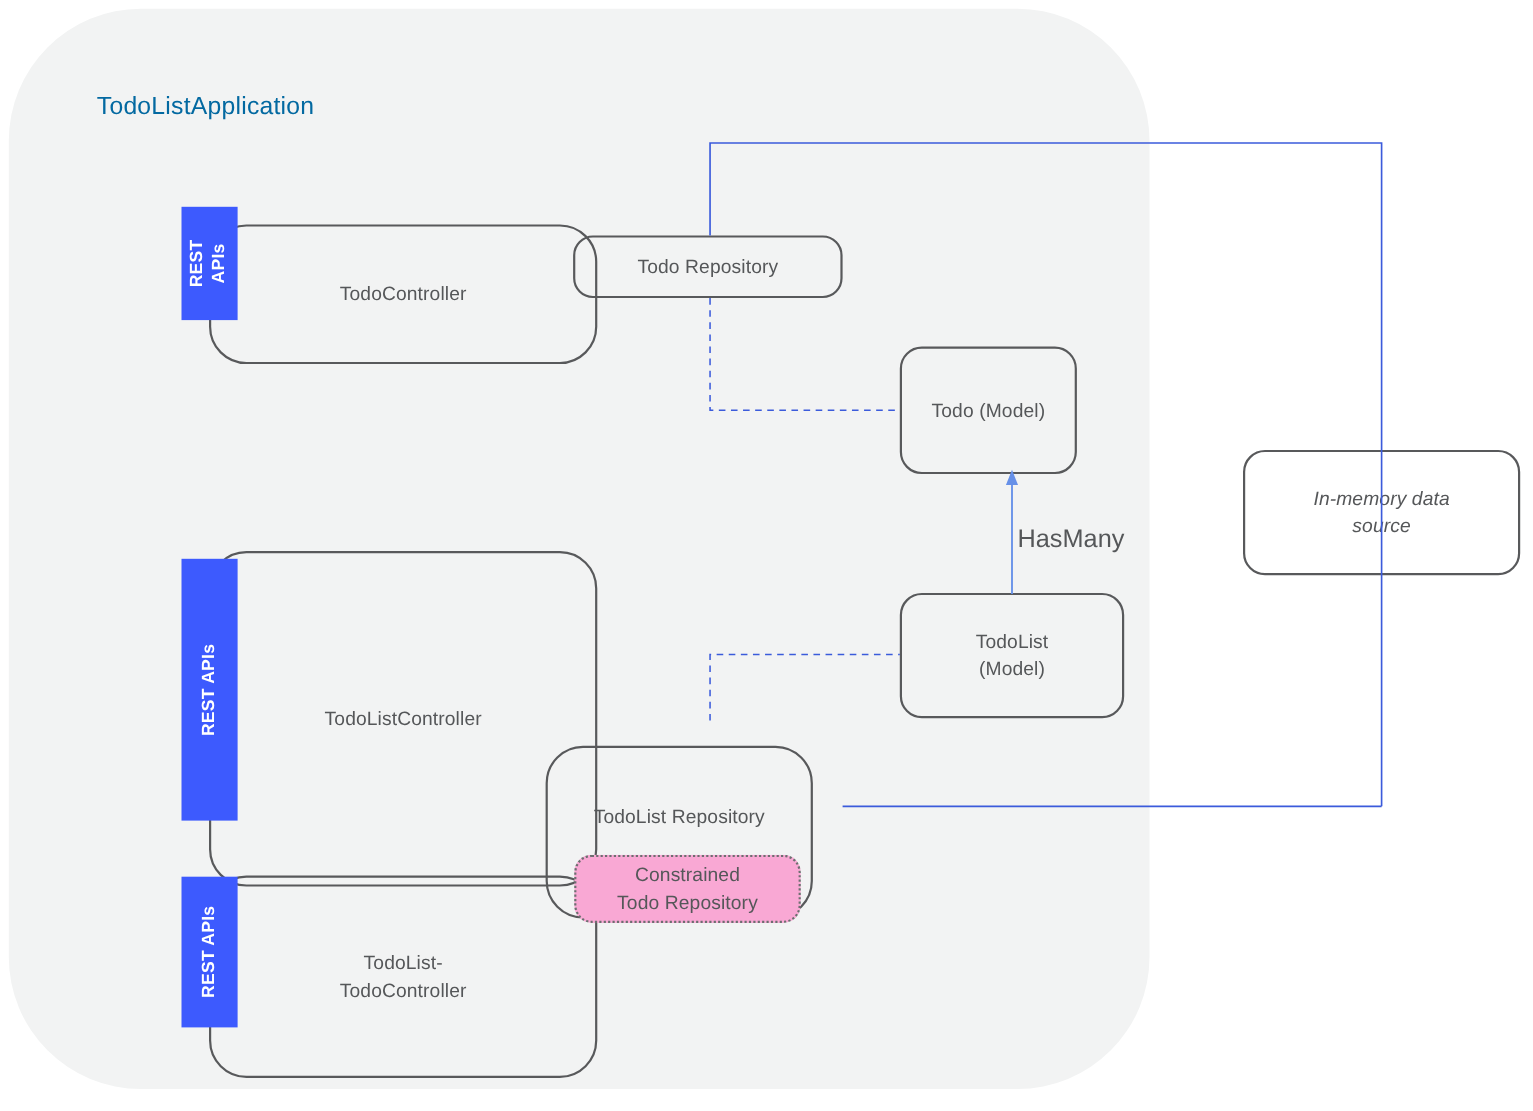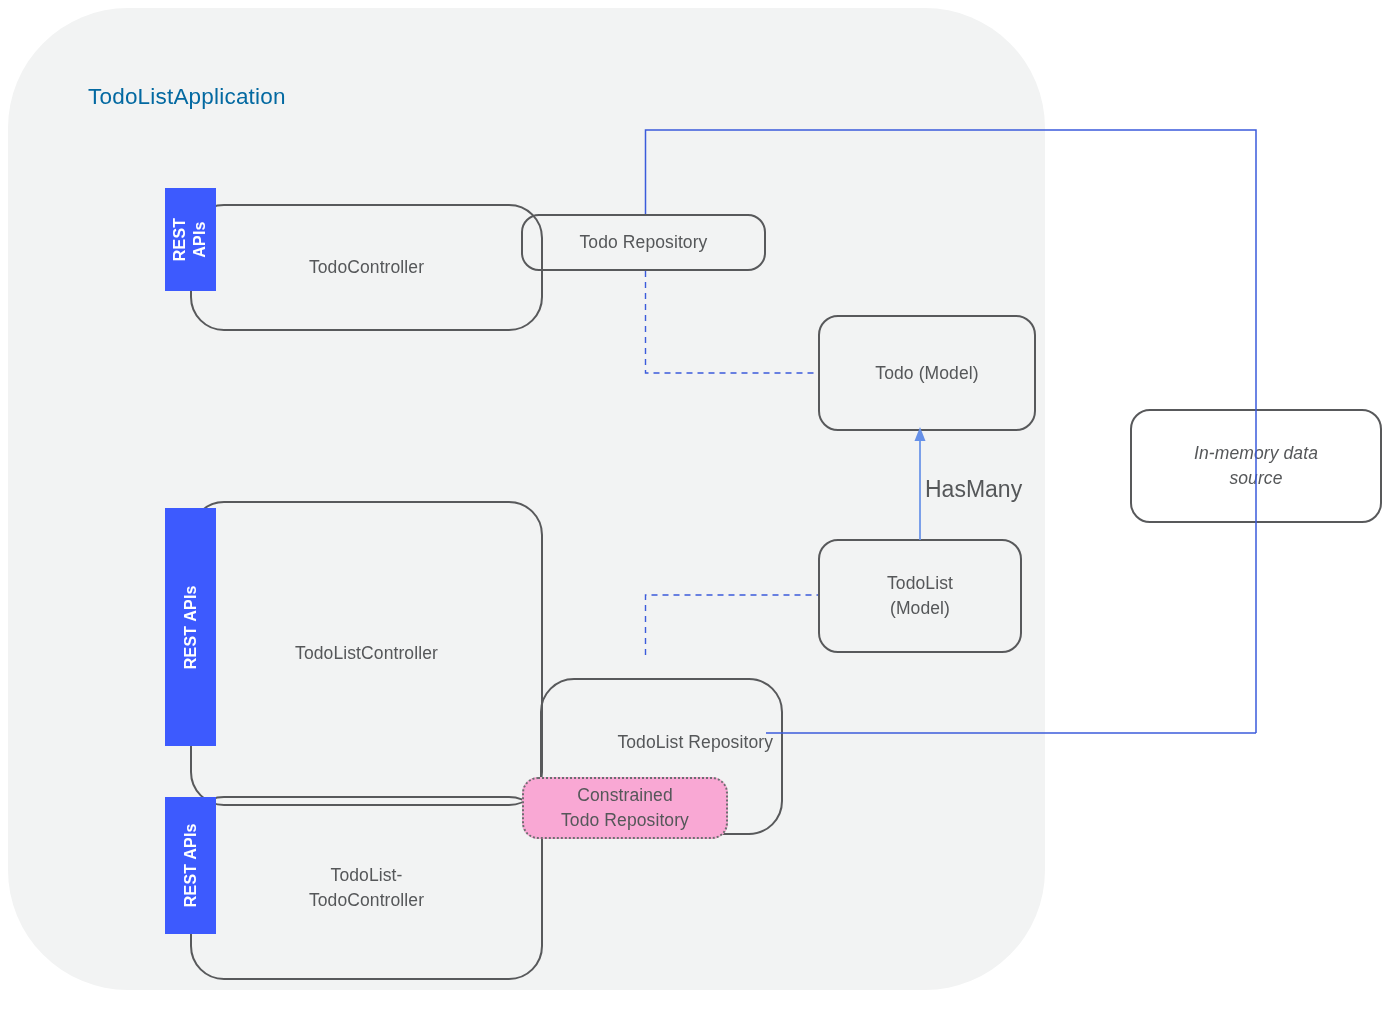--- a/index.html
+++ b/index.html
@@ -131,36 +131,36 @@
     <span class="lbl">TodoController</span>
   </div>
   <div class="rest-badge two-line" style="left:165px; top:188px; width:51px; height:103px;">
     <span class="rot">REST APIs</span>
   </div>
 
   <div class="node z2" style="left:521px; top:214px; width:245px; height:57px;">
     <span class="lbl">Todo Repository</span>
   </div>
 
-  <div class="node model z2" style="left:818px; top:315px; width:218px; height:116px;">
+  <div class="node model z2" style="left:818px; top:315px; width:161px; height:116px;">
     <span class="lbl">Todo (Model)</span>
   </div>
 
   <div class="node model white-bg z3" style="left:1130px; top:409px; width:252px; height:114px;">
     <span class="lbl"><span>In-memory data</span><br><span>source</span></span>
   </div>
 
   <div class="node big z1" style="left:190px; top:477px; width:353px; height:305px;">
     <span class="lbl">TodoListController</span>
   </div>
   <div class="rest-badge" style="left:165px; top:508px; width:51px; height:238px;">
     <span class="rot">REST APIs</span>
   </div>
 
-  <div class="node big z2" style="left:540px; top:654px; width:243px; height:157px;justify-content:flex-end;">
+  <div class="node big z2" style="left:496px; top:654px; width:243px; height:157px;">
     <span class="lbl" style="margin-bottom:28px;">TodoList Repository</span>
   </div>
 
   <div class="node model z2" style="left:818px; top:539px; width:204px; height:114px;">
     <span class="lbl"><span>TodoList</span><br><span>(Model)</span></span>
   </div>
 
   <div class="node dotted z3" style="left:522px; top:777px; width:206px; height:62px;">
     <span class="lbl"><span>Constrained</span><br><span>Todo Repository</span></span>
   </div>

